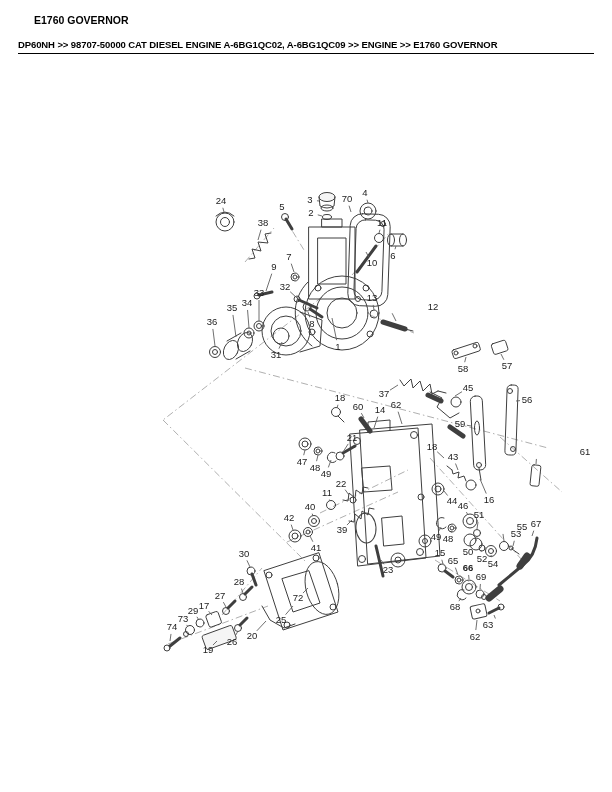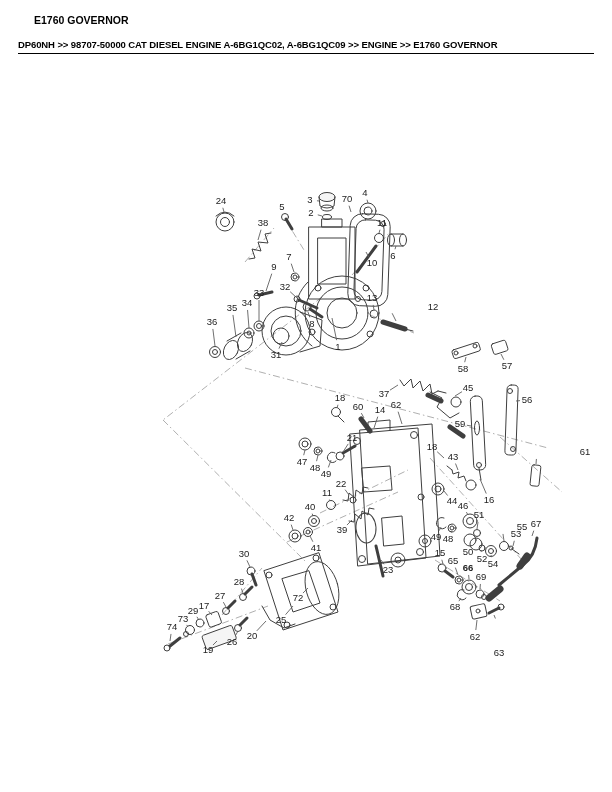--- a/index.html
+++ b/index.html
@@ -409,21 +409,21 @@
         <span class="callout" style="left: 516px; top: 534px;">53</span>
         <span class="callout" style="left: 493px; top: 564px;">54</span>
         <span class="callout" style="left: 502px; top: 527px; margin-left: 20px;">55</span>
         <span class="callout" style="left: 527px; top: 400px;">56</span>
         <span class="callout" style="left: 507px; top: 366px;">57</span>
         <span class="callout" style="left: 463px; top: 369px;">58</span>
         <span class="callout" style="left: 460px; top: 424px;">59</span>
         <span class="callout" style="left: 358px; top: 407px;">60</span>
         <span class="callout" style="left: 537px; top: 452px; margin-left: 48px;">61</span>
         <span class="callout" style="left: 475px; top: 637px;">62</span>
-        <span class="callout" style="left: 499px; top: 625px; margin-top: 28px;">63</span>
+        <span class="callout" style="left: 488px; top: 625px;">63</span>
         <span class="callout" style="left: 453px; top: 561px;">65</span>
         <span class="callout" style="left: 468px; top: 568px; font-weight: bold;">66</span>
         <span class="callout" style="left: 536px; top: 524px;">67</span>
         <span class="callout" style="left: 455px; top: 607px;">68</span>
         <span class="callout" style="left: 481px; top: 577px;">69</span>
         <span class="callout" style="left: 347px; top: 199px;">70</span>
         <span class="callout" style="left: 396px; top: 405px;">62</span>
         <span class="callout" style="left: 298px; top: 598px;">72</span>
         <span class="callout" style="left: 183px; top: 619px;">73</span>
         <span class="callout" style="left: 172px; top: 627px;">74</span>

